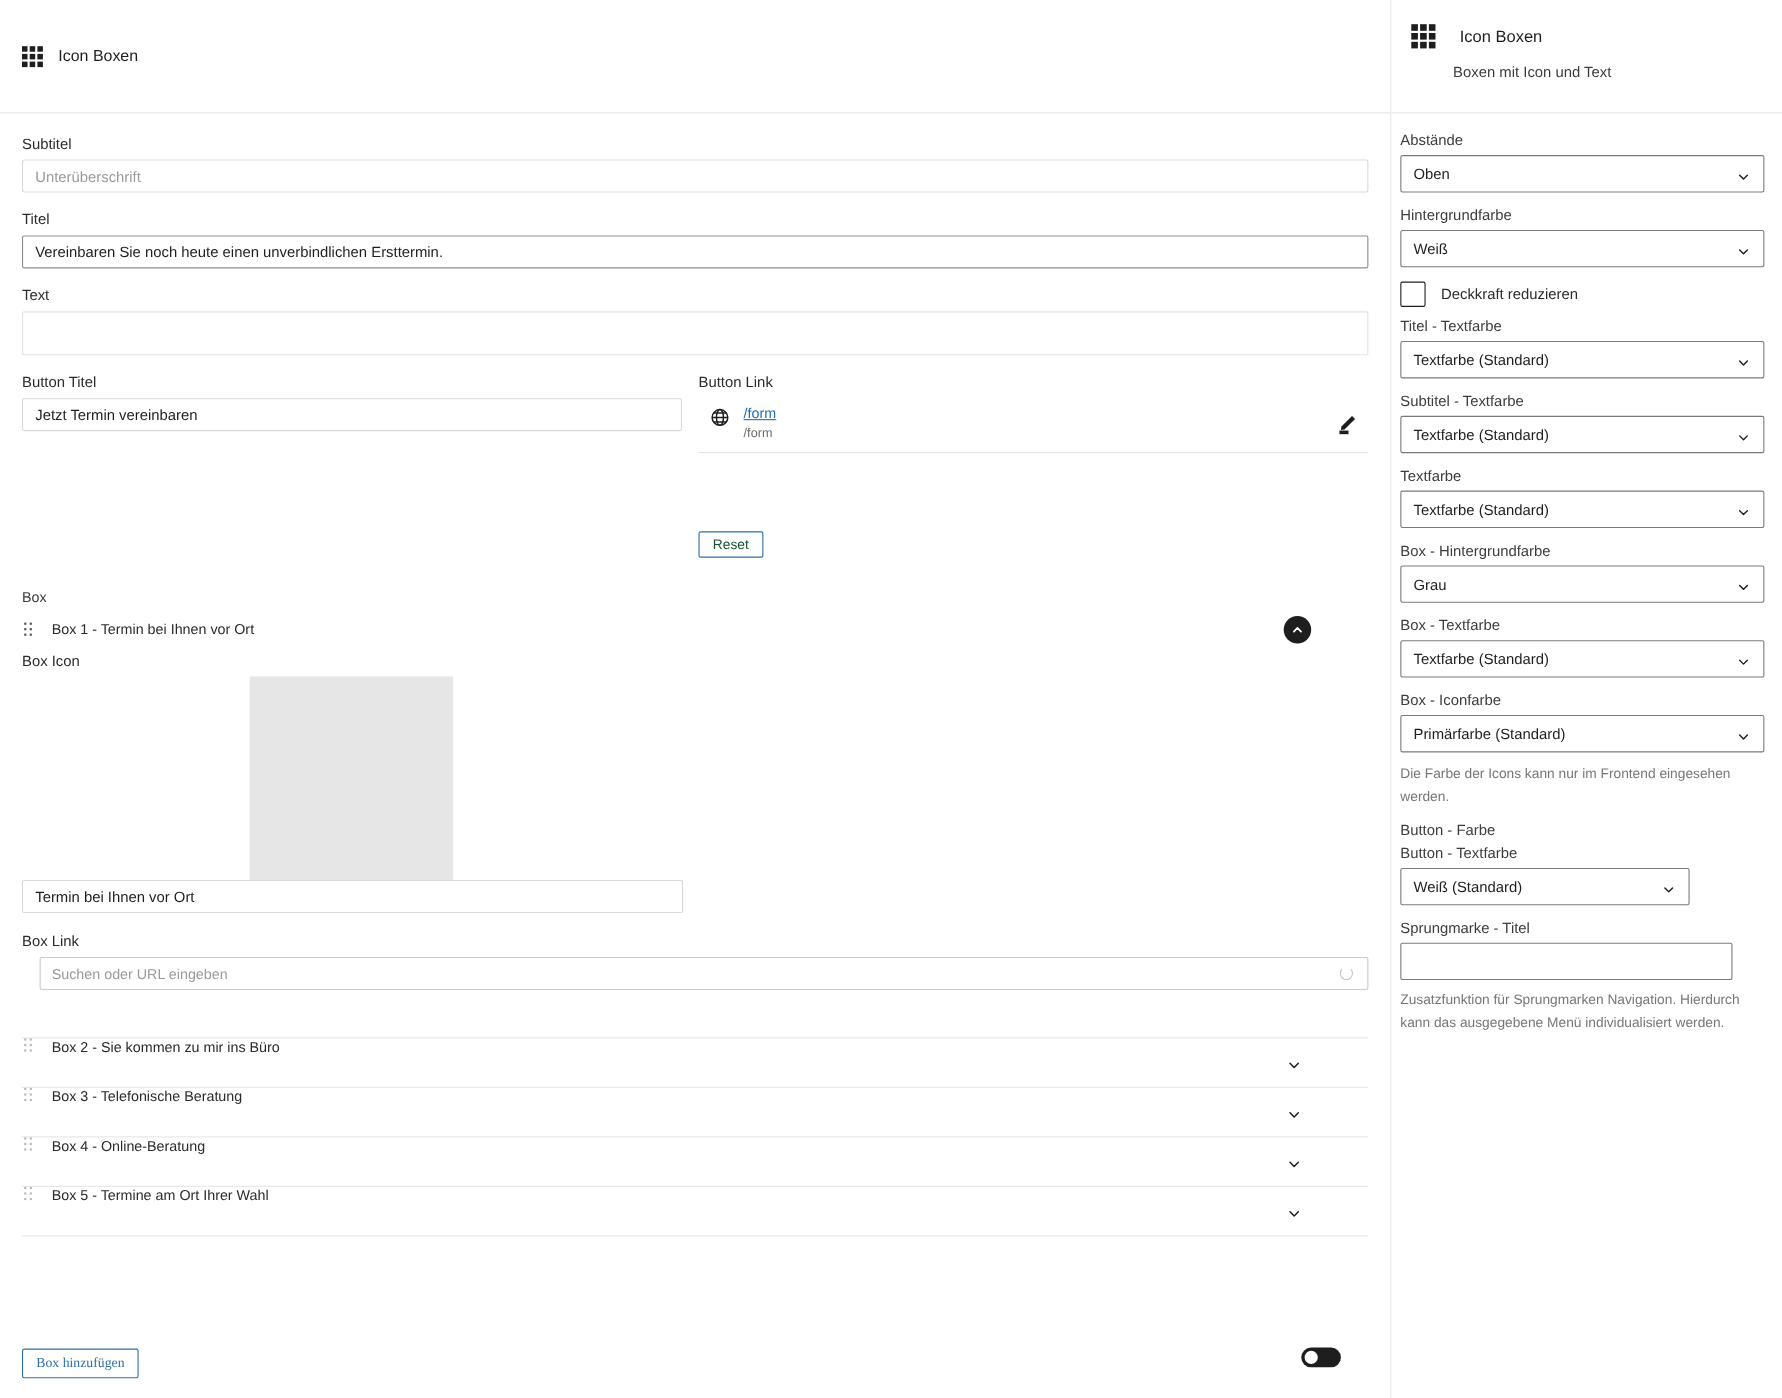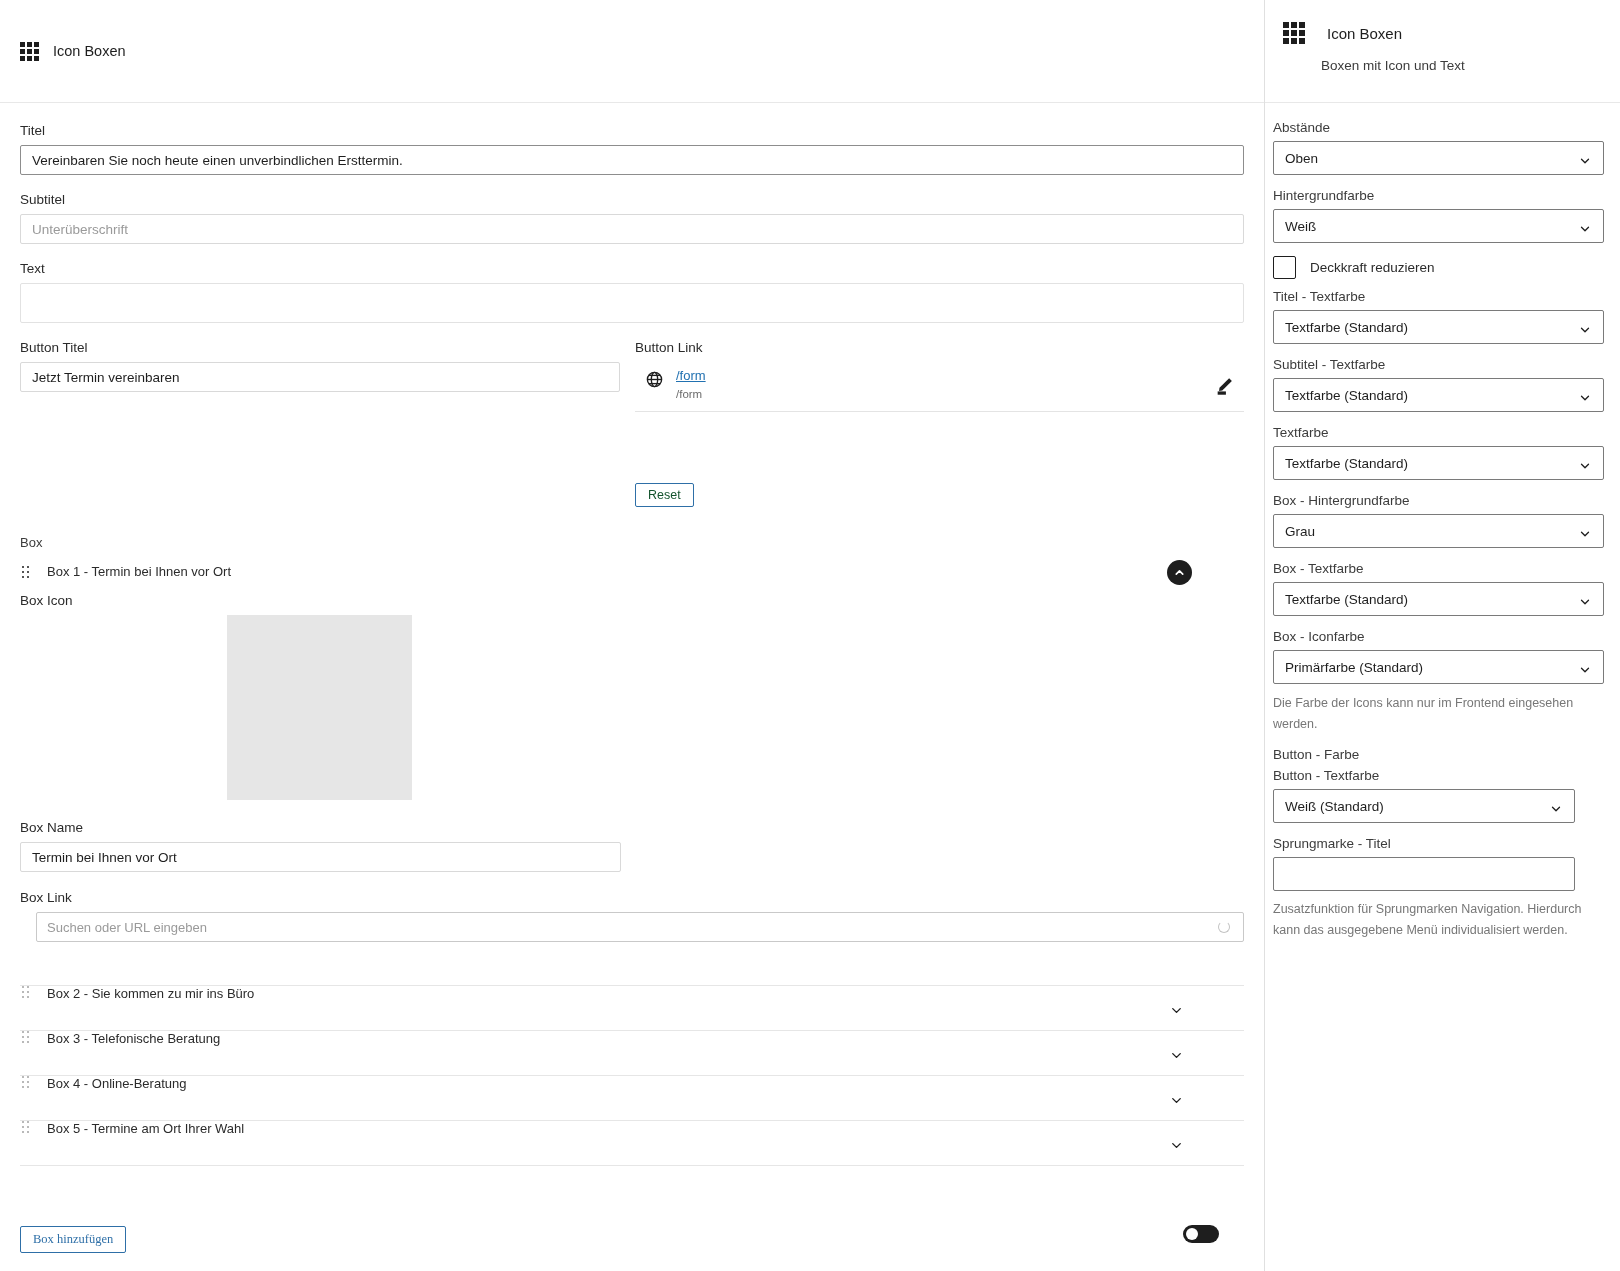--- a/index.html
+++ b/index.html
@@ -265,21 +265,21 @@
     background: #fff;
     display: flex;
     align-items: center;
     padding: 0 11px;
     font-size: 13.5px;
     color: #1e1e1e;
     margin-bottom: 13px;
     cursor: pointer;
   }
   .sb-select .chev { position: absolute; right: 11px; top: 12px; }
-  .sb-select.narrow { width: 302px; text-align: right; }
+  .sb-select.narrow { width: 263px; text-align: right; }
 
   .checkbox-row { display: flex; align-items: center; margin: 2px 0 10px 0; }
   .checkbox-box {
     width: 23px; height: 23px;
     border: 1.5px solid #1e1e1e;
     border-radius: 2px;
     background: #fff;
     margin-right: 14px;
     cursor: pointer;
   }
@@ -324,27 +324,27 @@
           <i></i>
           <i></i>
           <i></i>
       </span>
       <span class="header-title">Icon Boxen</span>
     </div>
 
     <div class="main-body">
 
       <div class="field-block">
+        <label class="field-label">Subtitel</label>
+        <input class="text-input soft" type="text" placeholder="Unterüberschrift" style="">
+      </div>
+
+      <div class="field-block">
         <label class="field-label">Titel</label>
         <input class="text-input" type="text" value="Vereinbaren Sie noch heute einen unverbindlichen Ersttermin." style="">
-      </div>
-
-      <div class="field-block">
-        <label class="field-label">Subtitel</label>
-        <input class="text-input soft" type="text" placeholder="Unterüberschrift" style="">
       </div>
 
       <div class="field-block">
         <label class="field-label">Text</label>
         <div class="textarea-box"></div>
       </div>
 
       <div class="btn-row">
         <div class="btn-col-left">
           <label class="field-label">Button Titel</label>
@@ -397,21 +397,20 @@
           <svg width="13" height="13" viewBox="0 0 24 24" fill="none" stroke="#fff" stroke-width="3" stroke-linecap="round" stroke-linejoin="round">
             <polyline points="6,15 12,9 18,15"></polyline>
           </svg>
         </span>
       </div>
 
       <div class="box-body">
         <label class="field-label">Box Icon</label>
         <div class="icon-preview"></div>
 
-        <label class="field-label" style="margin-top:20px">Box Name</label>
         <input class="text-input soft box-name-input" type="text" value="Termin bei Ihnen vor Ort" style="">
 
         <label class="field-label" style="margin-top:18px">Box Link</label>
         <div class="boxlink-wrap">
           <input class="boxlink-input" type="text" placeholder="Suchen oder URL eingeben" style="">
           <span class="boxlink-spinner"></span>
         </div>
       </div>
 
       <div style="height:43px"></div>

